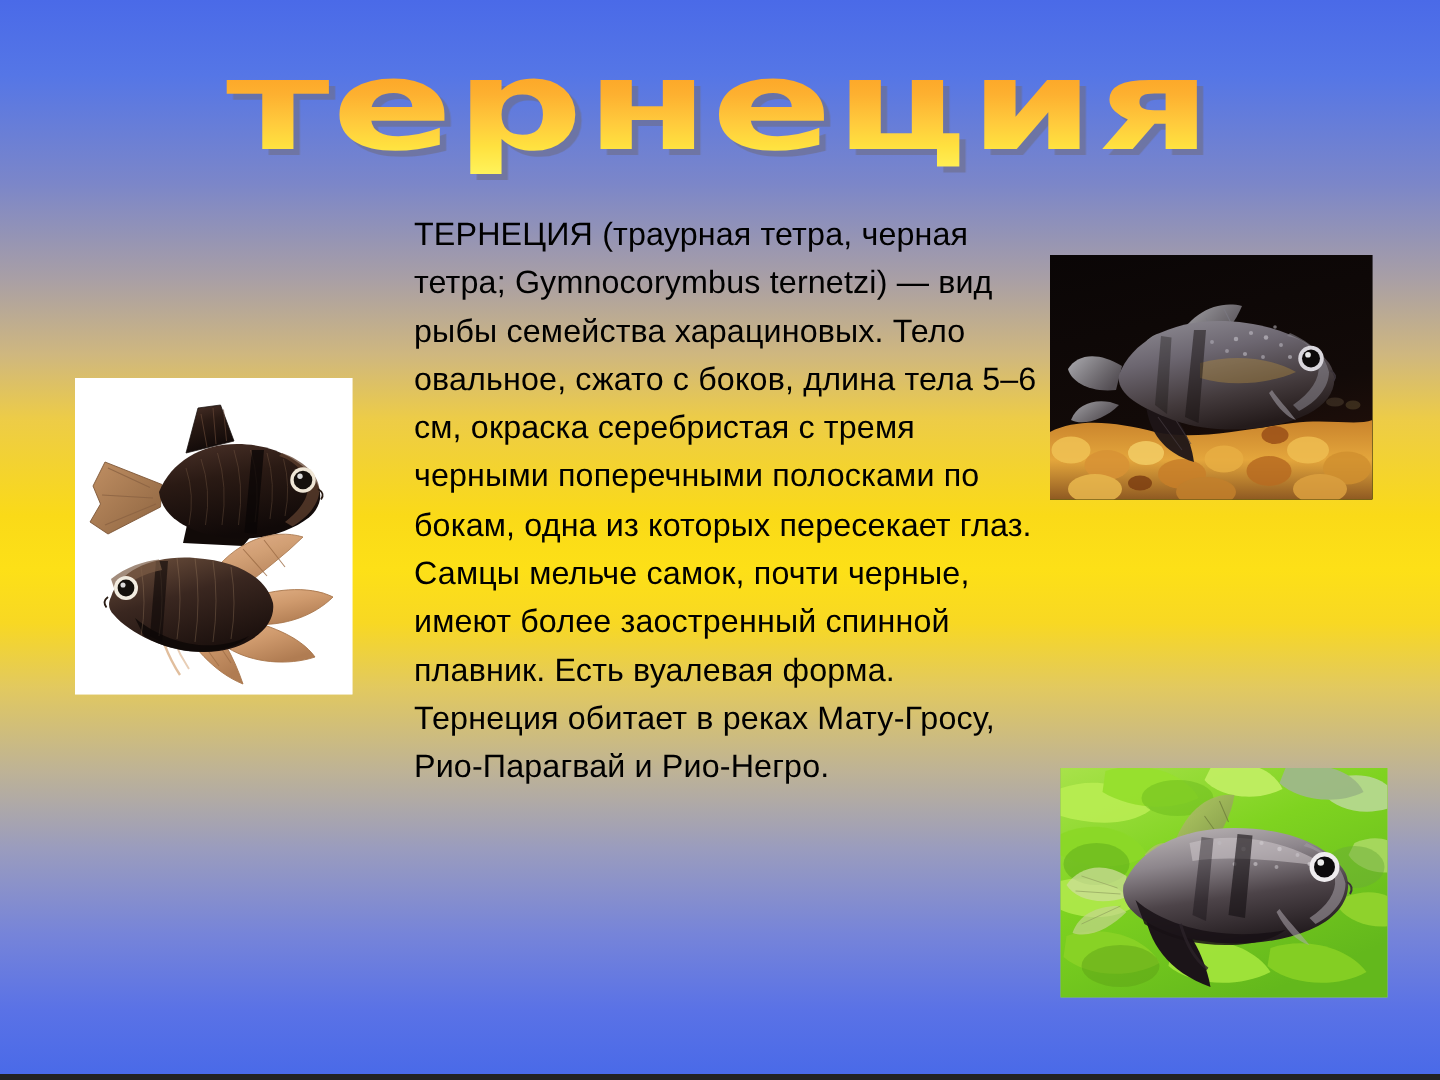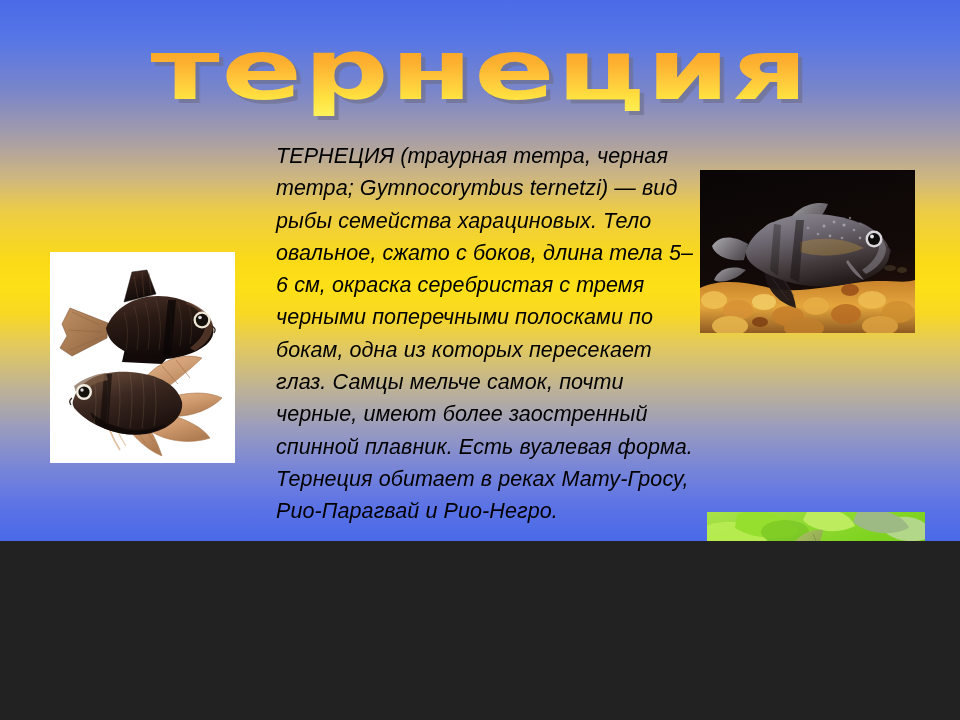--- a/index.html
+++ b/index.html
@@ -4,21 +4,21 @@
 <title>тернеция</title>
 <style>
   html, body {
     margin: 0;
     padding: 0;
     background: #222;
   }
   #slide {
     position: relative;
     width: 960px;
-    height: 541px;
+    height: 716px;
     overflow: hidden;
     font-family: "Liberation Sans", sans-serif;
     background: linear-gradient(to bottom,
       #4a6ae8 0%,
       #5576e6 7%,
       #7b86c9 17%,
       #a99fa5 26%,
       #cfb77f 33%,
       #edcc47 39%,
       #fada18 48%,
@@ -69,21 +69,20 @@
   .body-text {
     position: absolute;
     left: 276px;
     top: 140px;
     width: 420px;
     font-size: 21.5px;
     line-height: 32.3px;
     color: #000;
     letter-spacing: 0.1px;
     white-space: pre-line;
-    font-style: italic;
   }
 
   
   .photo {
     position: absolute;
     overflow: hidden;
   }
 
   
   #photo-left {

